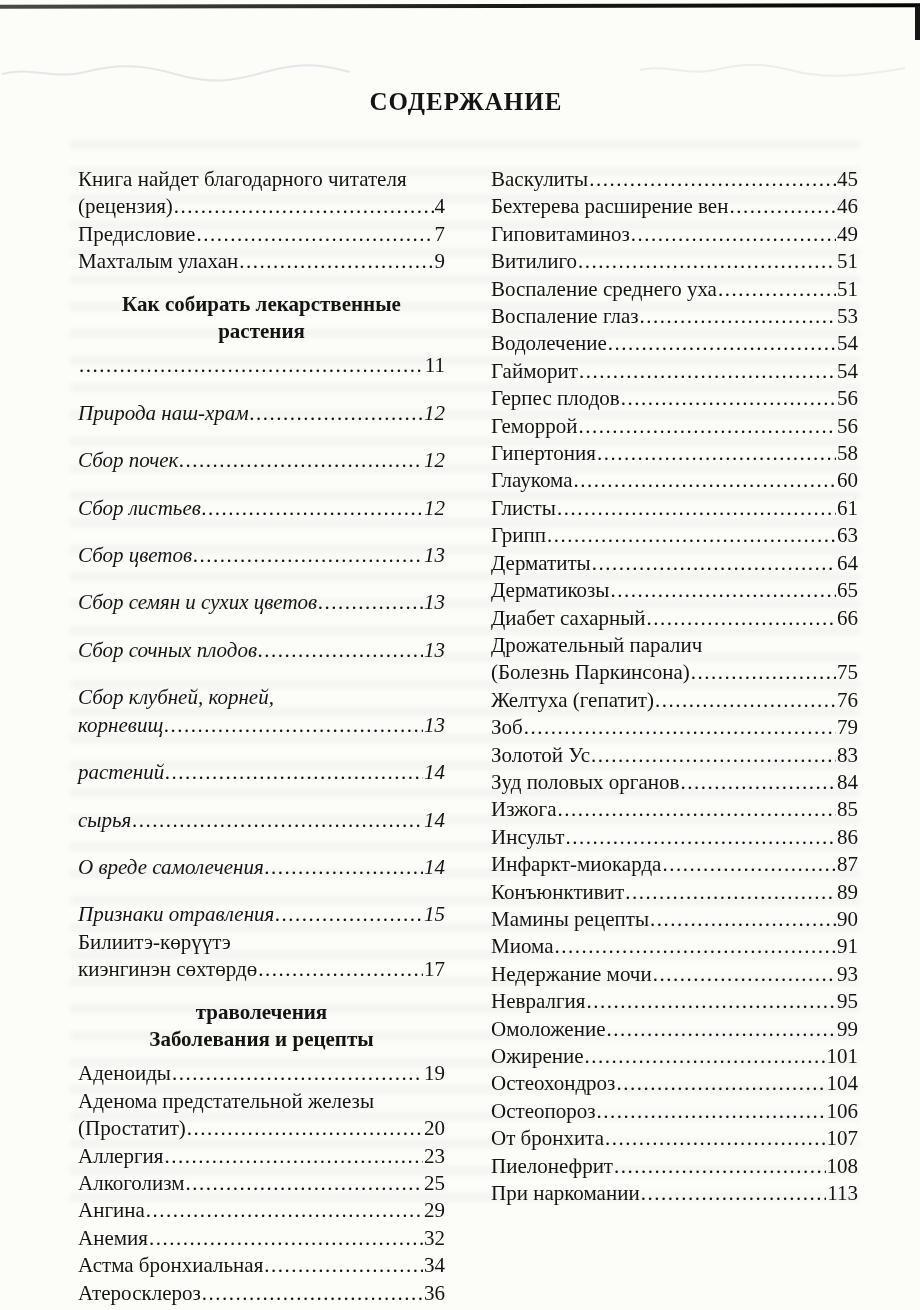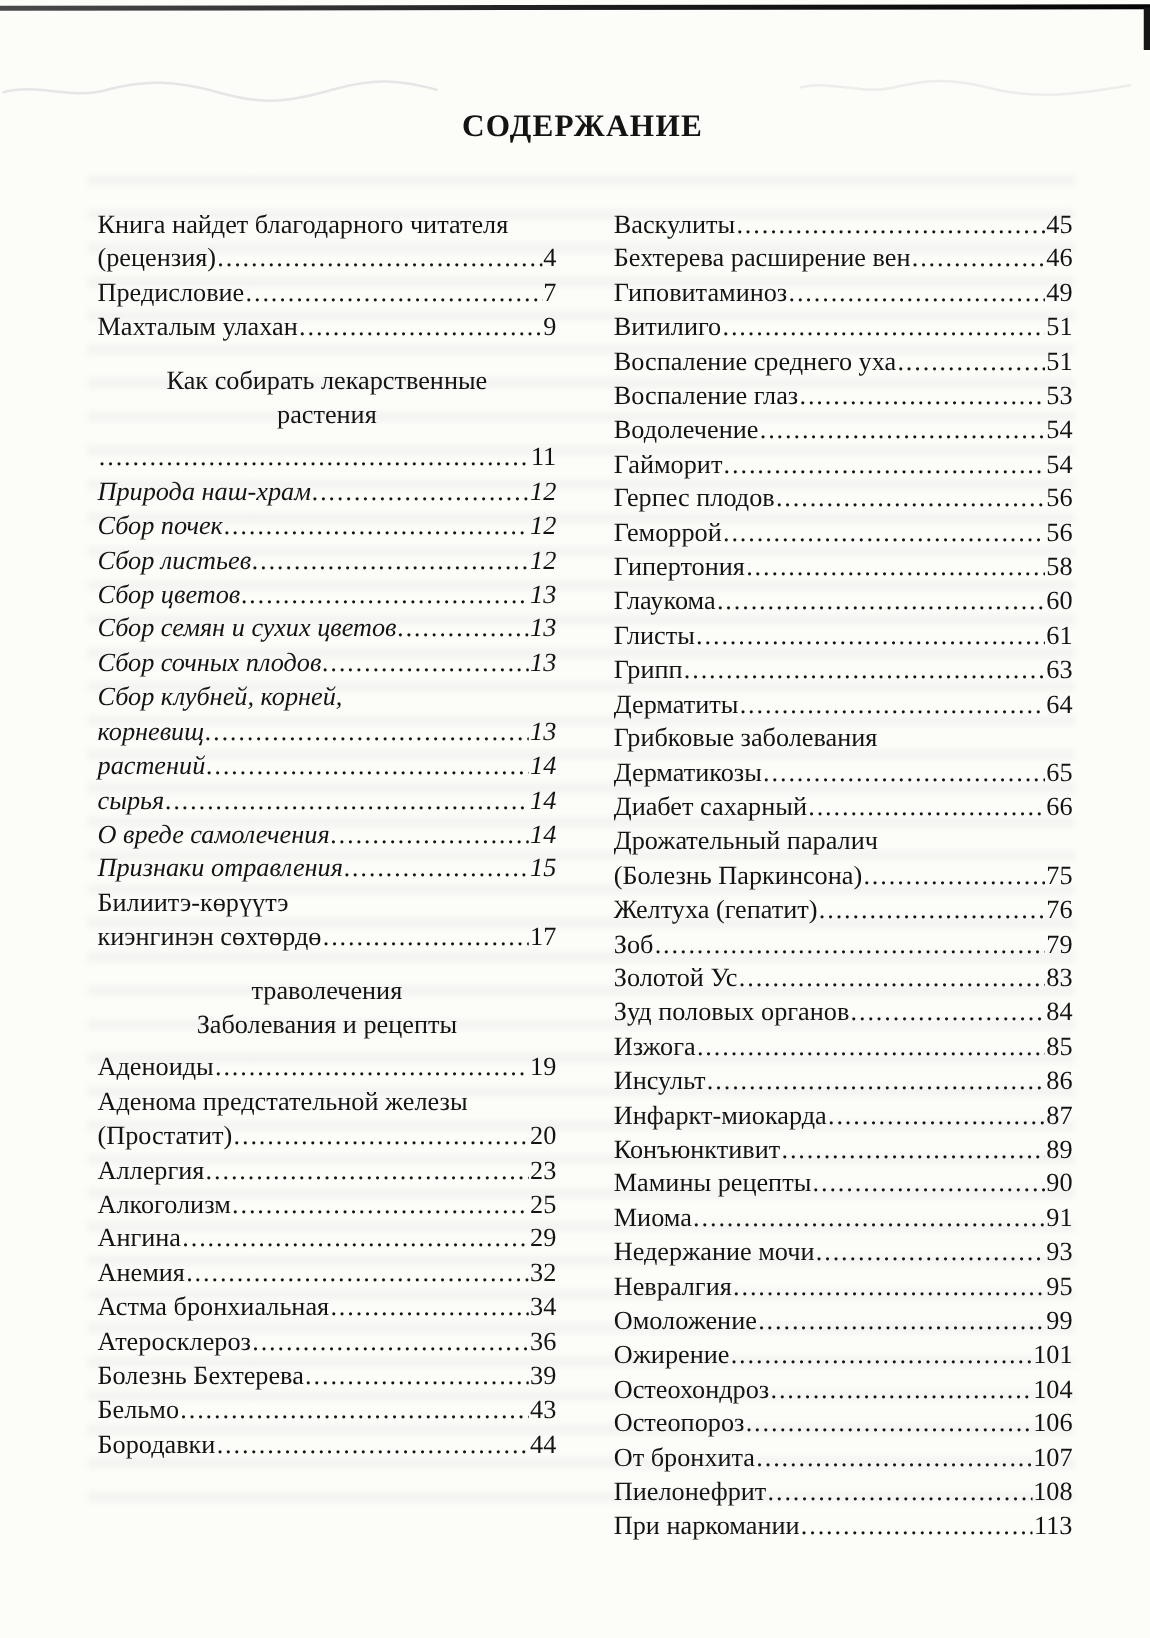--- a/index.html
+++ b/index.html
@@ -64,38 +64,38 @@
     display: flex;
     gap: 46px;
     padding: 0 62px 0 66px;
   }
   .col { flex: 1; min-width: 0; }
 
   .entry {
     font-size: 21px;
     line-height: 27.4px;
   }
-  .entry.italic { font-style: italic; }
+  .entry.italic { font-style: italic; margin-top: 20px; }
   .entry .line-last {
     display: flex;
     align-items: baseline;
   }
   .entry .entry-text { flex: 0 1 auto; white-space: nowrap; }
   .leader {
     flex: 1 1 auto;
     overflow: hidden;
     white-space: nowrap;
     letter-spacing: 1.5px;
     margin: 0 1px;
     min-width: 10px;
   }
   .page-num { flex: 0 0 auto; }
 
   .heading {
-    font-weight: normal;
+    font-weight: bold;
     font-size: 21px;
     line-height: 27.4px;
     text-align: center;
     margin-top: 15px;
     margin-bottom: 7px;
   }
 </style>
 </head>
 <body>
 
@@ -412,21 +412,20 @@
           </div>
         </div>
         <div class="entry">
           <div class="line-last">
             <span class="entry-text">Дерматиты</span>
             <span class="leader">..............................................................................................................</span>
             <span class="page-num">64</span>
           </div>
         </div>
         <div class="entry">
-          <div>Грибковые заболевания</div>
           <div class="line-last">
             <span class="entry-text">Дерматикозы</span>
             <span class="leader">..............................................................................................................</span>
             <span class="page-num">65</span>
           </div>
         </div>
         <div class="entry">
           <div class="line-last">
             <span class="entry-text">Диабет сахарный</span>
             <span class="leader">..............................................................................................................</span>

